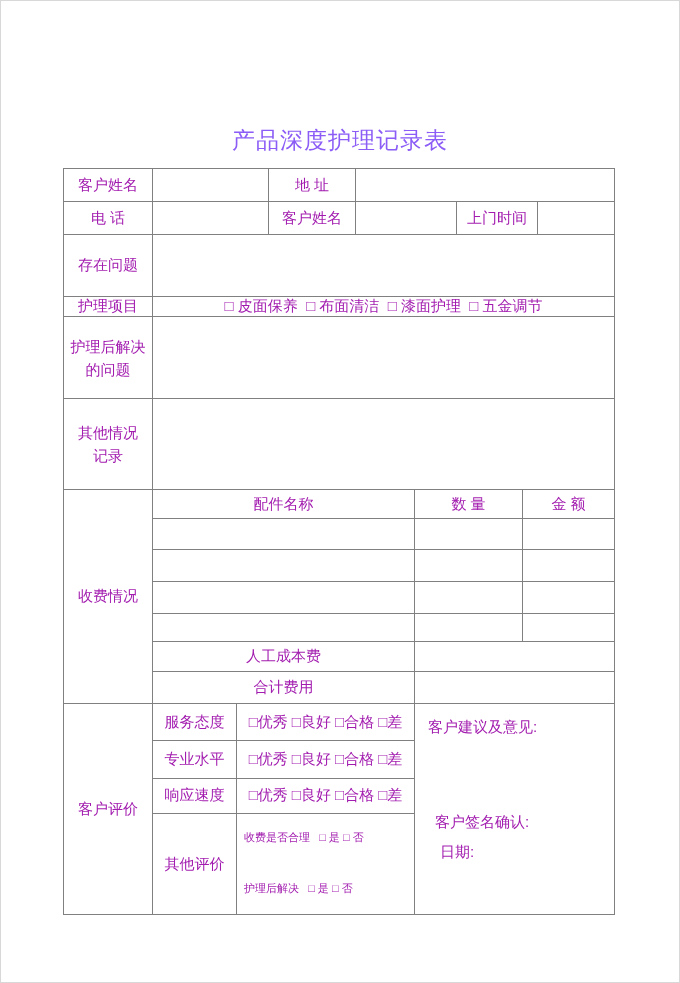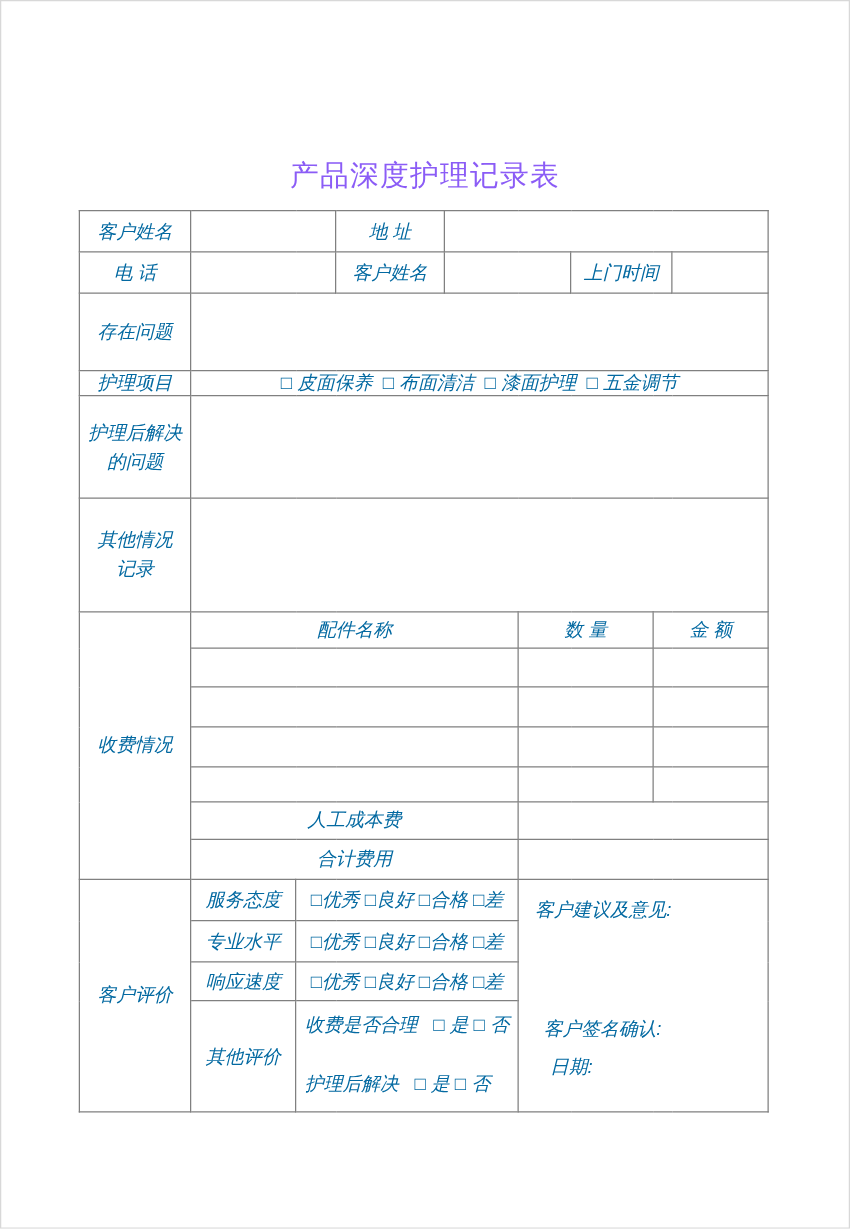--- a/index.html
+++ b/index.html
@@ -14,38 +14,38 @@
     margin: 0; text-align: center;
     font-size: 23px; line-height: 26px; font-weight: 500;
     color: #8b5cf6; letter-spacing: 1px;
   }
   table.form {
     border-collapse: collapse; table-layout: fixed;
     width: 551px; margin: 15px 0 0 62px;
   }
   table.form td {
     border: 1px solid #808080;
-    font-size: 15px; color: #0369a1;
+    font-size: 15px; color: #a21caf;
     text-align: center; vertical-align: middle;
-    padding: 0; overflow: hidden; font-style: italic;
+    padding: 0; overflow: hidden;
   }
   .two-line div { line-height: 23px; }
   td.care-opts {
     text-align: left; padding-left: 37px;
     white-space: pre; font-size: 15px;
   }
   td.rating-opts {
     white-space: pre; font-size: 13.5px;
   }
   .oe {
     display: flex; flex-direction: column; justify-content: space-between;
     height: 66px; padding: 10px 0 12px 7px;
-    text-align: left; white-space: pre; font-size: 15px;
+    text-align: left; white-space: pre; font-size: 11px;
   }
-  .fb { position: relative; height: 184px; text-align: center; font-size: 15px; }
+  .fb { position: relative; height: 210px; text-align: center; font-size: 15px; }
   .fb-sug  { position: absolute; top: 14px;  left: 13px; }
   .fb-sign { position: absolute; top: 109px; left: 20px; }
   .fb-date { position: absolute; top: 139px; left: 25px; }
 </style>
 </head>
 <body>
 
 <div class="page">
   <h1 class="title">产品深度护理记录表</h1>
 

